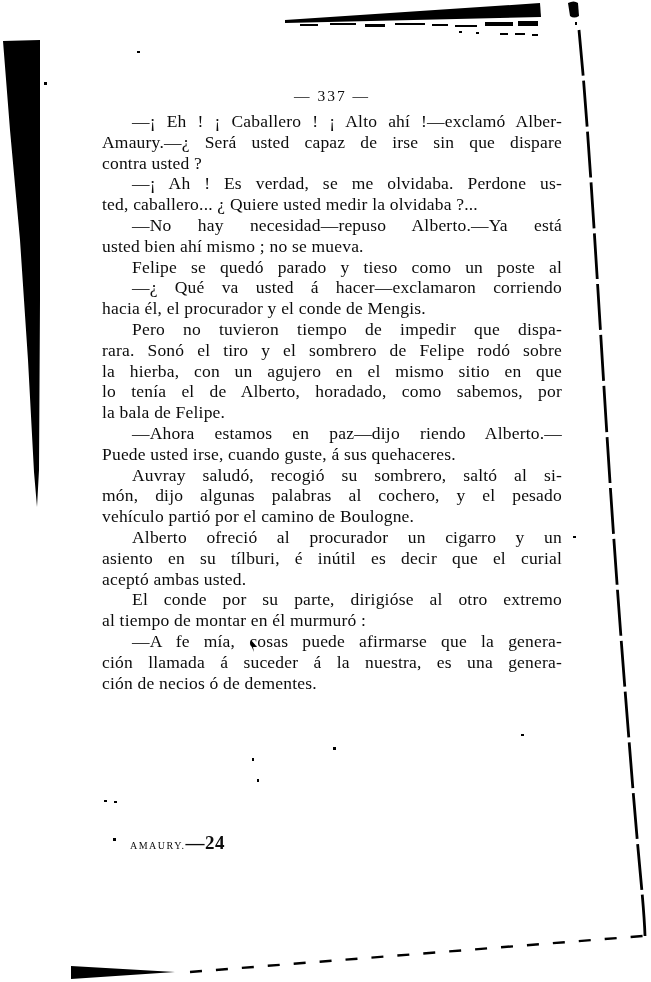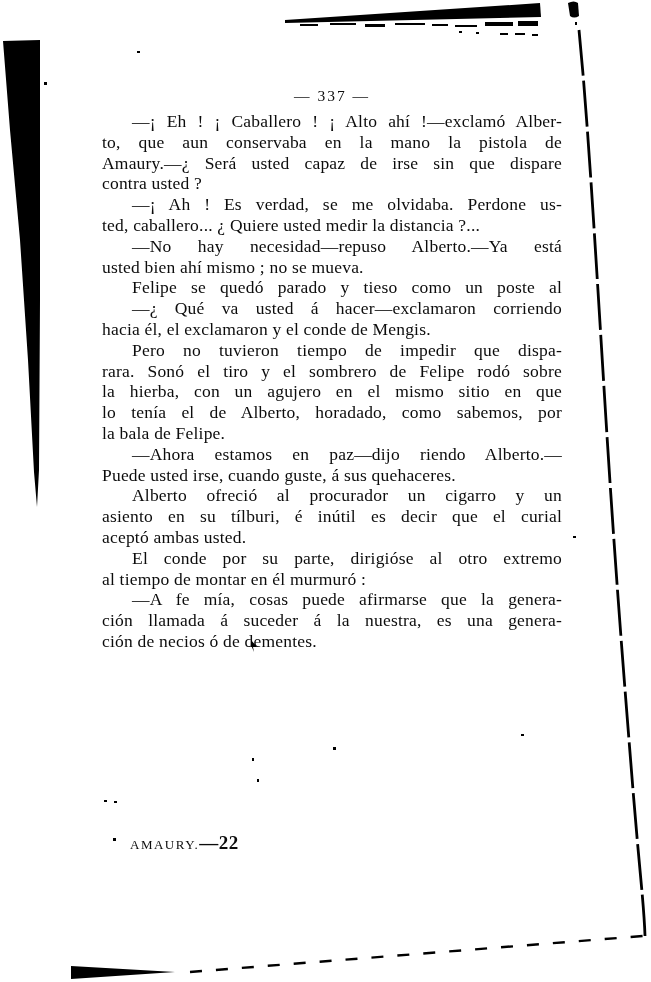--- a/index.html
+++ b/index.html
@@ -23,21 +23,21 @@
     margin-bottom:5px;
   }
   .paragraphs { font-size:17.5px; line-height:20.8px; letter-spacing:0.2px; }
   .line { text-align:justify; text-align-last:justify; white-space:nowrap; }
   .line.last { text-align-last:left; white-space:normal; }
   .line.first { text-indent:30px; }
   .footer {
     position:absolute; left:130px; top:832px; z-index:2;
     display:flex; align-items:baseline;
   }
-  .footer .book { font-size:13px; letter-spacing:1.5px; }
+  .footer .book { font-size:10px; letter-spacing:1.5px; }
   .footer .sig  { font-size:19px; font-weight:bold; letter-spacing:0.5px; }
 </style>
 </head>
 <body>
 
 <div class="page">
 
   <svg class="artifacts" width="651" height="982" viewBox="0 0 651 982" aria-hidden="true">
 
     <path class="art" d="M3,41 L40,40 L40,300 L39,470 L37,507 L34,472 L28,360 L20,240 L10,130 Z"></path>
@@ -83,65 +83,69 @@
       <rect class="art" x="113" y="838" width="3" height="3"></rect>
       <rect class="art" x="573" y="536" width="3" height="2"></rect>
     </g>
   </svg>
 
   <div class="text-col">
     <div class="page-number">— 337 —</div>
     <div class="paragraphs">
         <div>
           <div class="line first">—¡ Eh ! ¡ Caballero ! ¡ Alto ahí !—exclamó Alber-</div>
-          <div class="line">to, que aun conservaba en la mano la pistola de</div>
           <div class="line">Amaury.—¿ Será usted capaz de irse sin que dispare</div>
           <div class="line last">contra usted ?</div>
         </div>
         <div>
           <div class="line first">—¡ Ah ! Es verdad, se me olvidaba. Perdone us-</div>
-          <div class="line last">ted, caballero... ¿ Quiere usted medir la distancia ?...</div>
+          <div class="line last">ted, caballero... ¿ Quiere usted medir la olvidaba ?...</div>
         </div>
         <div>
           <div class="line first">—No hay necesidad—repuso Alberto.—Ya está</div>
           <div class="line last">usted bien ahí mismo ; no se mueva.</div>
         </div>
         <div>
           <div class="line first">Felipe se quedó parado y tieso como un poste al</div>
         </div>
         <div>
           <div class="line first">—¿ Qué va usted á hacer—exclamaron corriendo</div>
-          <div class="line last">hacia él, el exclamaron y el conde de Mengis.</div>
+          <div class="line last">hacia él, el procurador y el conde de Mengis.</div>
         </div>
         <div>
           <div class="line first">Pero no tuvieron tiempo de impedir que dispa-</div>
           <div class="line">rara. Sonó el tiro y el sombrero de Felipe rodó sobre</div>
           <div class="line">la hierba, con un agujero en el mismo sitio en que</div>
           <div class="line">lo tenía el de Alberto, horadado, como sabemos, por</div>
           <div class="line last">la bala de Felipe.</div>
         </div>
         <div>
           <div class="line first">—Ahora estamos en paz—dijo riendo Alberto.—</div>
           <div class="line last">Puede usted irse, cuando guste, á sus quehaceres.</div>
+        </div>
+        <div>
+          <div class="line first">Auvray saludó, recogió su sombrero, saltó al si-</div>
+          <div class="line">món, dijo algunas palabras al cochero, y el pesado</div>
+          <div class="line last">vehículo partió por el camino de Boulogne.</div>
         </div>
         <div>
           <div class="line first">Alberto ofreció al procurador un cigarro y un</div>
           <div class="line">asiento en su tílburi, é inútil es decir que el curial</div>
           <div class="line last">aceptó ambas usted.</div>
         </div>
         <div>
           <div class="line first">El conde por su parte, dirigióse al otro extremo</div>
           <div class="line last">al tiempo de montar en él murmuró :</div>
         </div>
         <div>
           <div class="line first">—A fe mía, cosas puede afirmarse que la genera-</div>
           <div class="line">ción llamada á suceder á la nuestra, es una genera-</div>
           <div class="line last">ción de necios ó de dementes.</div>
         </div>
       </div>
   </div>
 
   <div class="footer">
     <span class="book">AMAURY.</span>
-      <span class="sig">—22</span>
+      <span class="sig">—24</span>
   </div>
 
 </div>
 
 </body></html>

